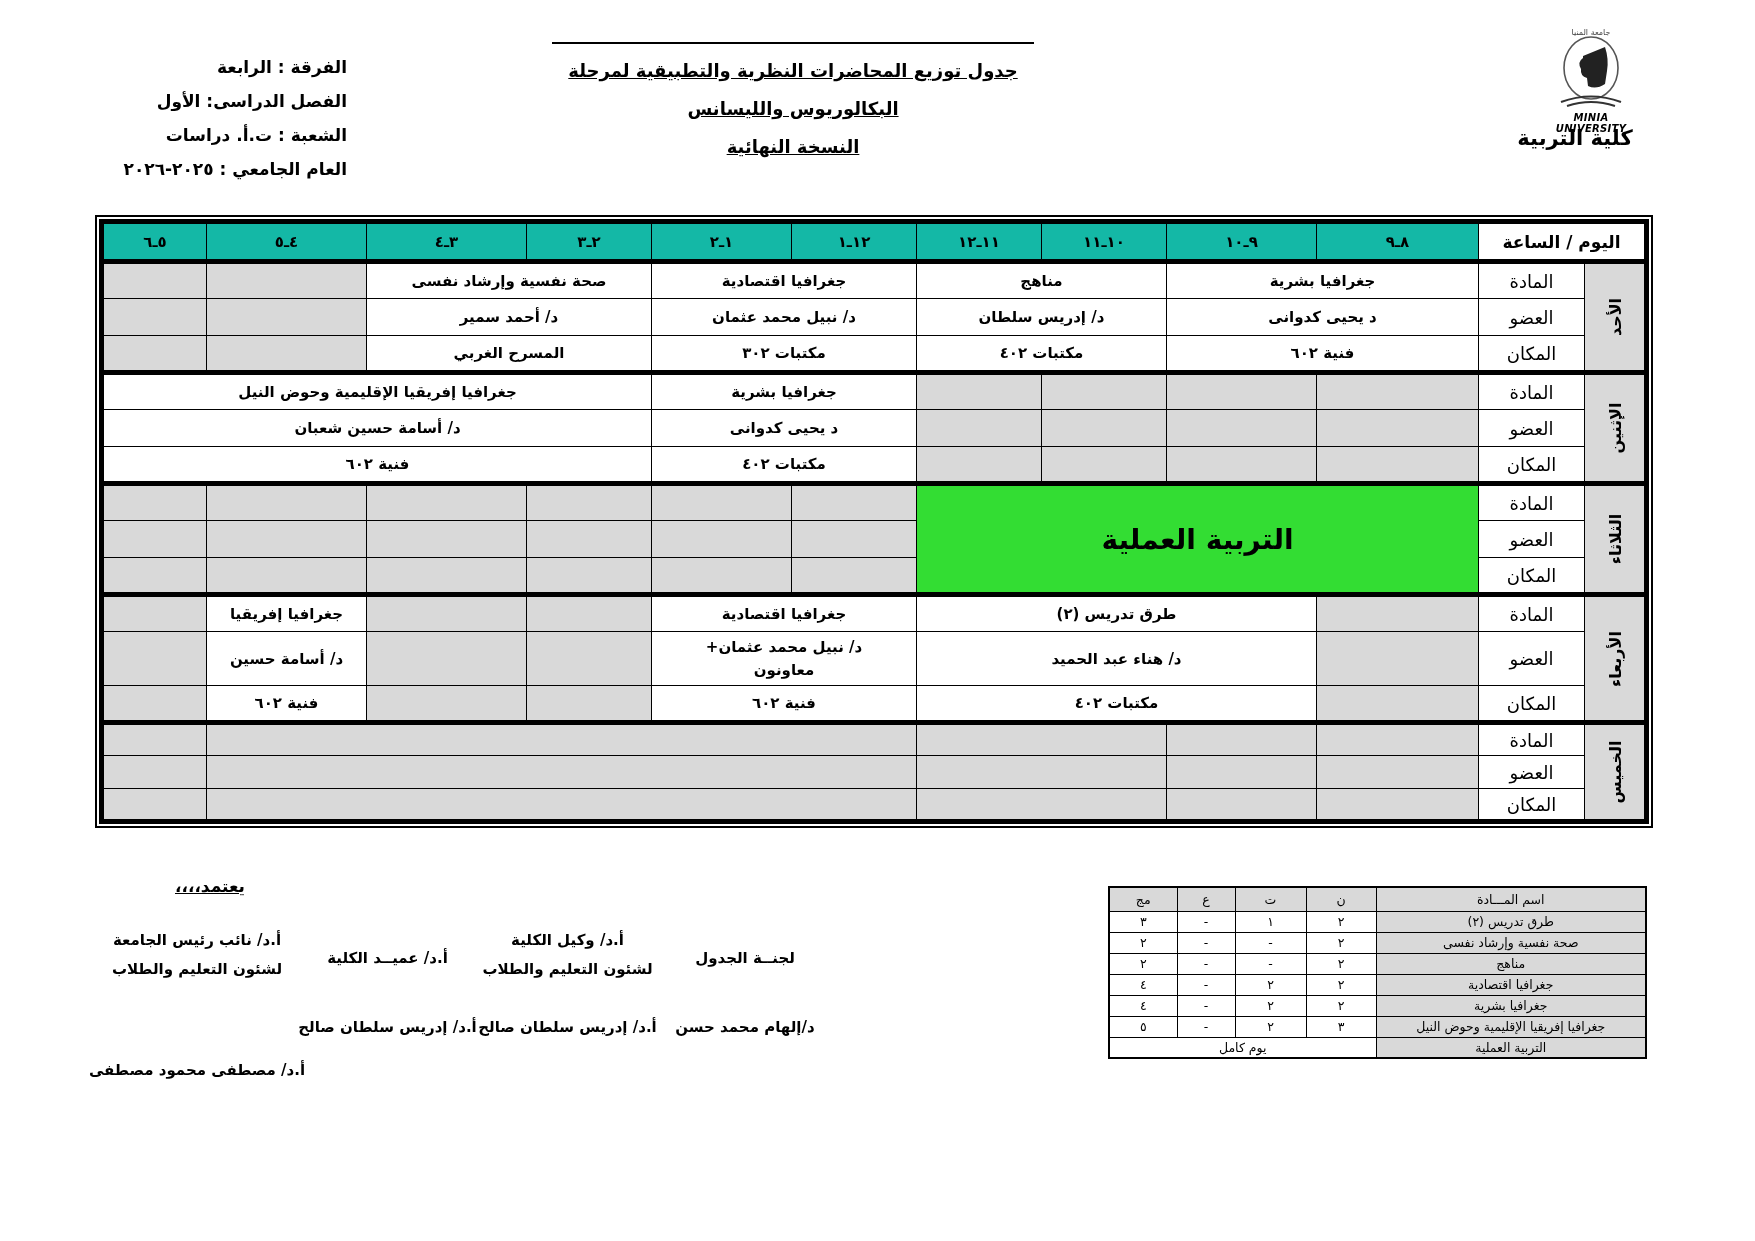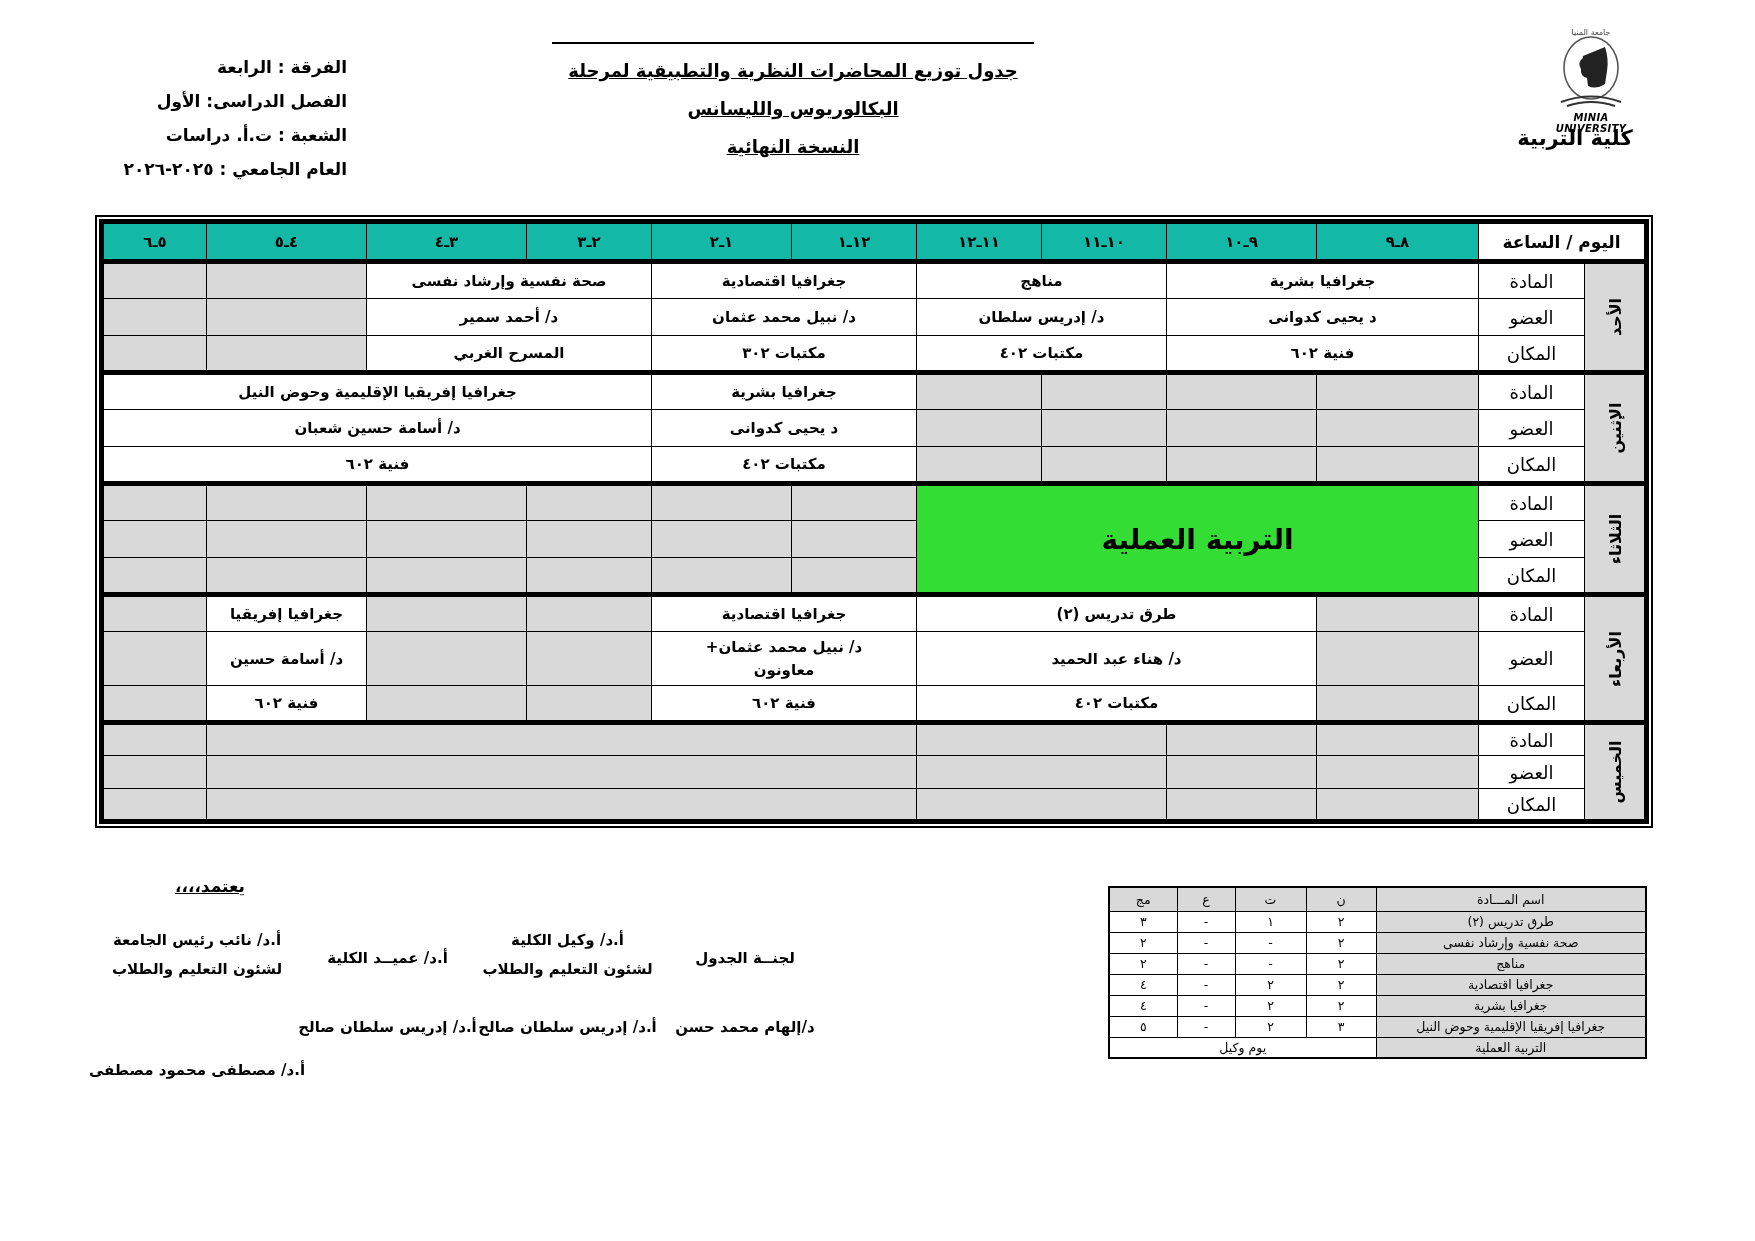--- a/index.html
+++ b/index.html
@@ -338,21 +338,21 @@
       </tr>
       <tr style="height:21px">
         <td class="sname">جغرافيا إفريقيا الإقليمية وحوض النيل</td>
         <td class="sval">٣</td>
         <td class="sval">٢</td>
         <td class="sval">-</td>
         <td class="sval">٥</td>
       </tr>
       <tr style="height:21px">
         <td class="sname">التربية العملية</td>
-        <td class="sval" colspan="4">يوم وكيل</td>
+        <td class="sval" colspan="4">يوم كامل</td>
       </tr>
     </tbody>
       </table>
   </div>
 
   <div class="approve">يعتمد،،،،</div>
 
   <div class="sig sig1">
     <div class="sig-title">لجنــة الجدول</div>
   </div>

